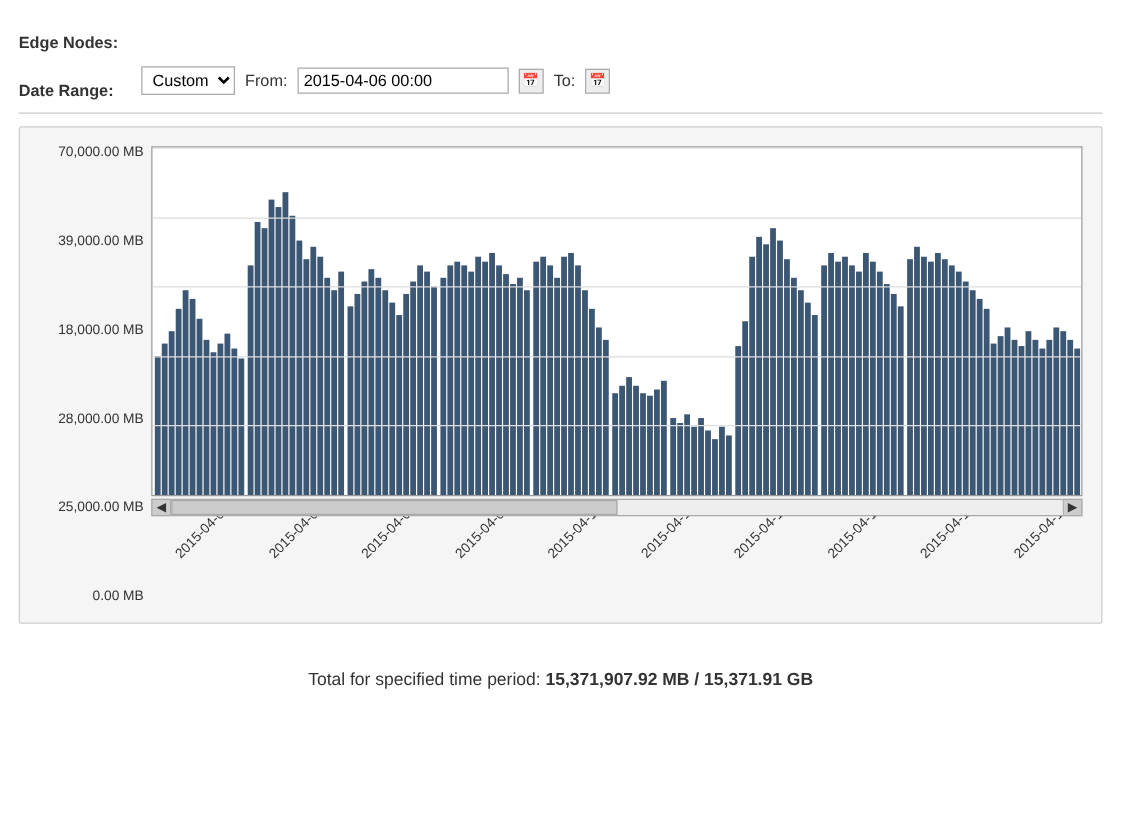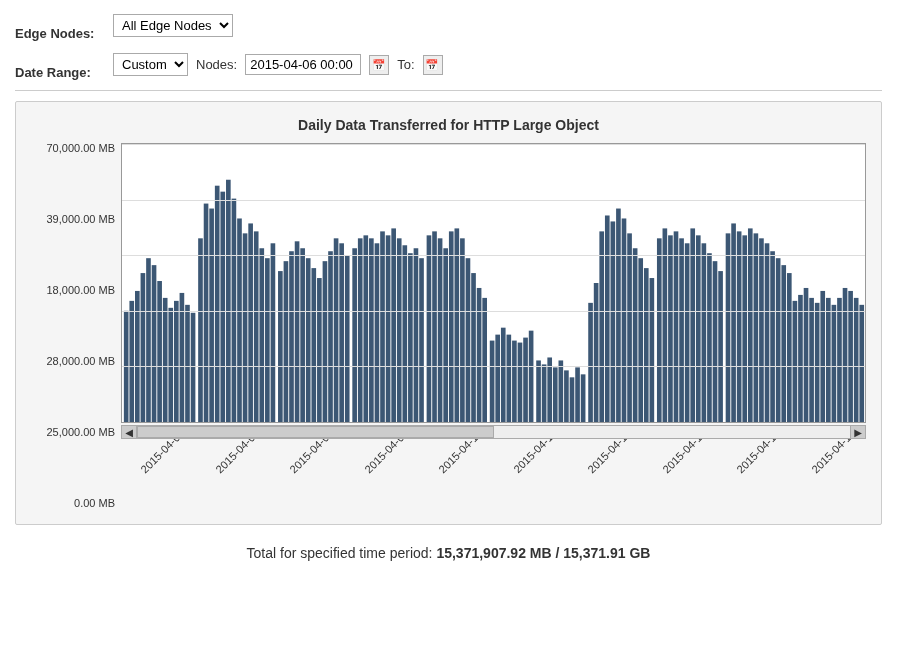--- a/index.html
+++ b/index.html
@@ -28,21 +28,21 @@
       padding: 2px 4px;
       font-size: 13px;
       border: 1px solid #aaa;
       background: #fff;
     }
     .date-input {
       padding: 2px 4px;
       font-size: 13px;
       border: 1px solid #aaa;
       background: #fff;
-      width: 116px;
+      width: 169px;
     }
     .calendar-icon {
       display: inline-block;
       width: 20px;
       height: 20px;
       background: #eee;
       border: 1px solid #aaa;
       cursor: pointer;
       vertical-align: middle;
       font-size: 11px;
@@ -156,62 +156,58 @@
     }
     .x-label-text {
       transform: rotate(-45deg);
       transform-origin: top center;
       white-space: nowrap;
       display: inline-block;
       margin-top: 8px;
     }
     .total-section {
       text-align: center;
-      margin-top: 20px;
+      margin-top: 36px;
       font-size: 14px;
     }
     .total-label {
       font-weight: normal;
     }
     .total-value {
       font-weight: bold;
     }
     hr.divider {
       border: none;
       border-top: 1px solid #ccc;
       margin: 10px 0;
     }
   </style>
 </head>
 <body>
 
 <div class="controls-section">
   <div class="control-row">
     <span class="control-label">Edge Nodes:</span>
-    <select>
-      <option>All Edge Nodes</option>
-    </select>
   </div>
   <div class="control-row">
     <span class="control-label">Date Range:</span>
     <select>
       <option>Custom</option>
     </select>
-    <span>Nodes:</span>
+    <span>From:</span>
     <input type="text" class="date-input" value="2015-04-06 00:00" style="">
     <span class="calendar-icon">📅</span>
     <span>To:</span>
     <span class="calendar-icon">📅</span>
   </div>
 </div>
 
 <hr class="divider">
 
 <div class="chart-container">
-  <div class="chart-title">Daily Data Transferred for HTTP Large Object</div>
   <div class="chart-area">
     <div class="y-axis">
       <div class="y-label">70,000.00 MB</div>
       <div class="y-label">39,000.00 MB</div>
       <div class="y-label">18,000.00 MB</div>
       <div class="y-label">28,000.00 MB</div>
       <div class="y-label">25,000.00 MB</div>
       <div class="y-label">0.00 MB</div>
     </div>
     <div class="chart-plot-wrapper">

